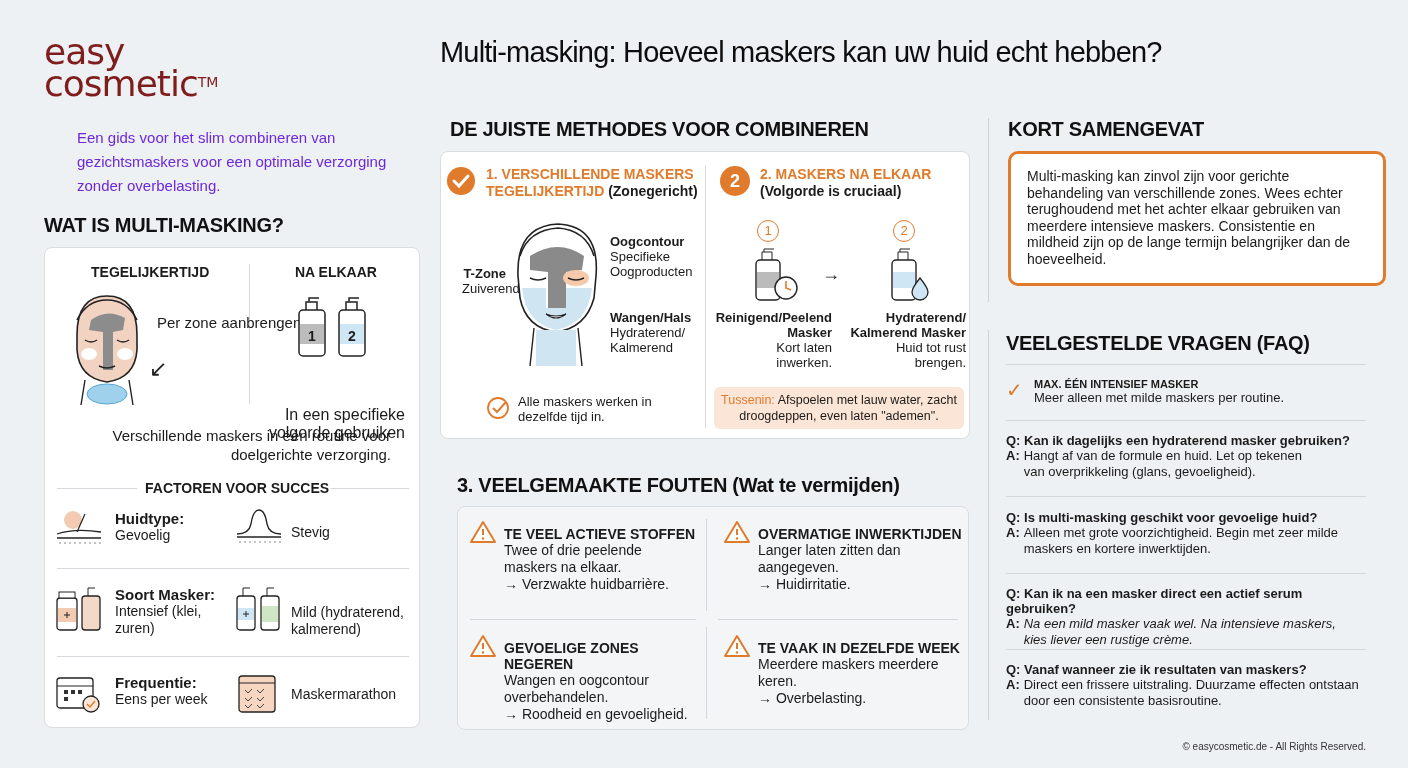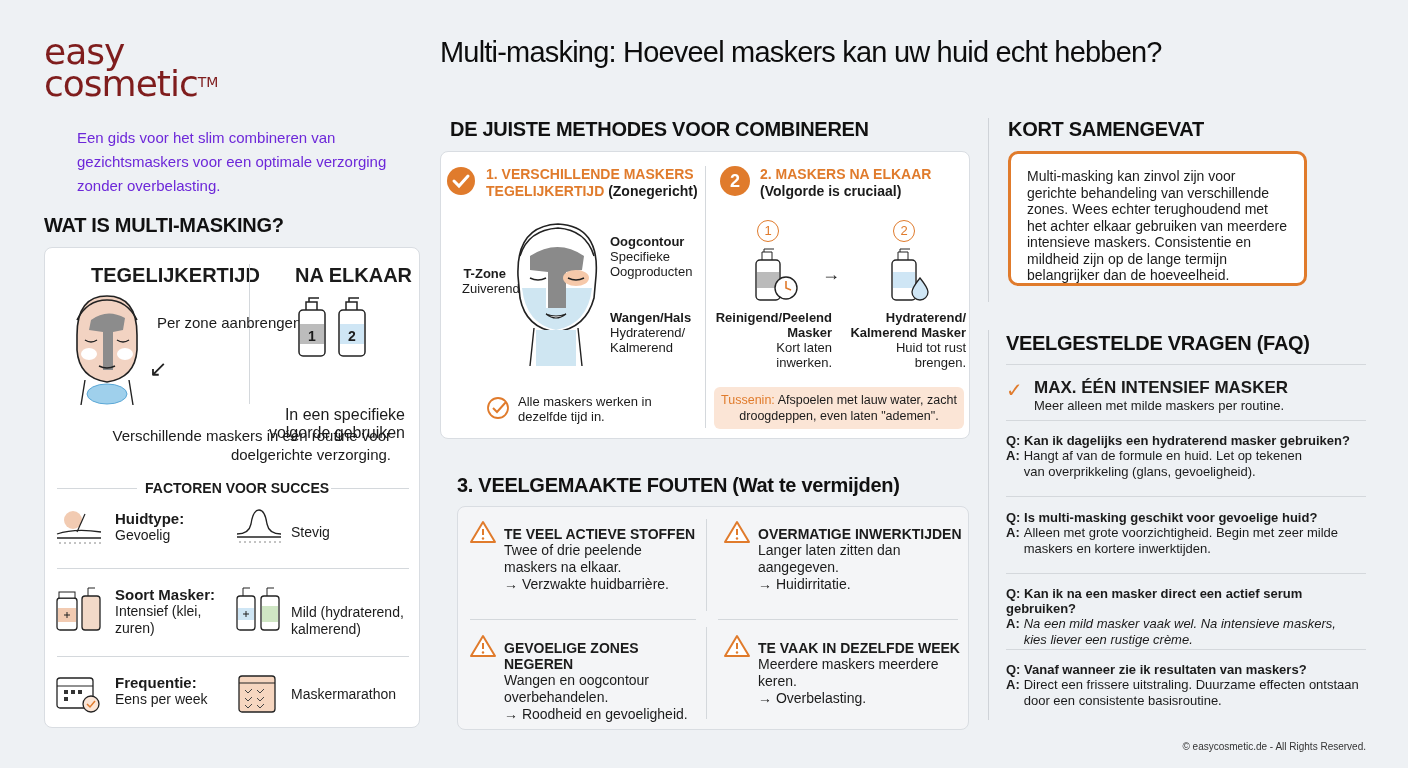--- a/index.html
+++ b/index.html
@@ -13,41 +13,41 @@
   .abs { position: absolute; }
 
   
   .logo { left: 44px; top: 36px; font-family: "DejaVu Sans", sans-serif; font-weight: normal; color: #7f1d1d; font-size: 36px; line-height: 32px; letter-spacing: -1px; }
   .logo .tm { font-size: 14px; vertical-align: top; position: relative; top: -2px; letter-spacing: 0; }
   .intro { left: 44px; top: 126px; width: 340px; font-size: 15px; line-height: 24px; color: #6d28d9; margin-left: 33px; }
   .h2 { font-weight: bold; font-size: 20px; color: #111; letter-spacing: -0.3px; }
   .card { background: #fff; border: 1px solid #d9dde2; border-radius: 8px; }
 
   .wim-card { left: 44px; top: 247px; width: 376px; height: 481px; }
-  .wim-col-title { font-weight: bold; font-size: 20px; position: absolute; }
+  .wim-col-title { font-weight: bold; font-size: 14px; position: absolute; }
   .vdiv { position: absolute; width: 1px; background: #d4d8dc; }
   .hdiv { position: absolute; height: 1px; background: #d4d8dc; }
   .center { text-align: right; }
 
   .factor-label { font-size: 14px; line-height: 17px; position: absolute; }
   .factor-label b { display: block; font-size: 15px; }
 
   
   .methods-card { left: 440px; top: 151px; width: 530px; height: 288px; }
   .orange { color: #e07b2c; }
   .step-title { font-weight: bold; font-size: 14px; line-height: 17px; position: absolute; }
   .small { font-size: 13px; line-height: 15px; }
   .tussenin { position: absolute; left: 714px; top: 387px; width: 250px; height: 42px; background: #fbe5d6; border-radius: 6px; text-align: center; font-size: 12.5px; line-height: 16px; padding-top: 5px; }
 
   .errors-card { left: 457px; top: 506px; width: 512px; height: 224px; }
   .err-title { font-weight: bold; font-size: 14px; }
   .err-body { font-size: 14px; line-height: 17px; }
 
   
-  .summary-box { left: 1008px; top: 151px; width: 299px; height: 135px; background: #fff; border: 3px solid #e07b2c; border-radius: 10px; padding: 14px 16px; font-size: 14px; line-height: 16.5px; }
+  .summary-box { left: 1008px; top: 151px; width: 378px; height: 135px; background: #fff; border: 3px solid #e07b2c; border-radius: 10px; padding: 14px 16px; font-size: 14px; line-height: 16.5px; }
   .faq-q { font-weight: bold; font-size: 13px; }
   .faq-a { font-size: 13px; line-height: 16px; }
   .faq-a .a { font-weight: bold; }
   .copyright { right: 42px; top: 741px; font-size: 10px; color: #333; }
   svg { display: block; }
 </style>
 </head>
 <body>
 
 <div class="abs logo">
@@ -305,21 +305,21 @@
 <div class="abs" style="left:988px; top:118px; width:1px; height:184px; background:#cfd3d8;"></div>
 <div class="abs h2" style="left:1008px; top:118px;">KORT SAMENGEVAT</div>
 <div class="abs summary-box">Multi-masking kan zinvol zijn voor gerichte behandeling van verschillende zones. Wees echter terughoudend met het achter elkaar gebruiken van meerdere intensieve maskers. Consistentie en mildheid zijn op de lange termijn belangrijker dan de hoeveelheid.</div>
 
 <div class="abs" style="left:988px; top:330px; width:1px; height:390px; background:#cfd3d8;"></div>
 <div class="abs h2" style="left:1006px; top:332px;">VEELGESTELDE VRAGEN (FAQ)</div>
 <div class="abs" style="left:1006px; top:364px; width:360px; height:1px; background:#d4d8dc;"></div>
 
 <div class="abs" style="left:1006px; top:378px; color:#e07b2c; font-size:20px; font-weight:bold;">✓</div>
 <div class="abs" style="left:1034px; top:378px; width:330px;">
-    <div class="faq-q" style="font-size:17px;">MAX. ÉÉN INTENSIEF MASKER</div>
+    <div class="faq-q" style="font-size:11px;">MAX. ÉÉN INTENSIEF MASKER</div>
     <div class="faq-a">Meer alleen met milde maskers per routine.</div>
   </div>
 <div class="abs" style="left:1006px; top:420px; width:360px; height:1px; background:#d4d8dc;"></div>
 
 <div class="abs" style="left:1006px; top:433px; width:360px;">
   <div class="faq-q">Q: Kan ik dagelijks een hydraterend masker gebruiken?</div>
   <div class="faq-a" style="display:flex; gap:4px;">
       <span class="a">A:</span>
       <span style="width:290px;">Hangt af van de formule en huid. Let op tekenen van overprikkeling (glans, gevoeligheid).</span>
     </div>

